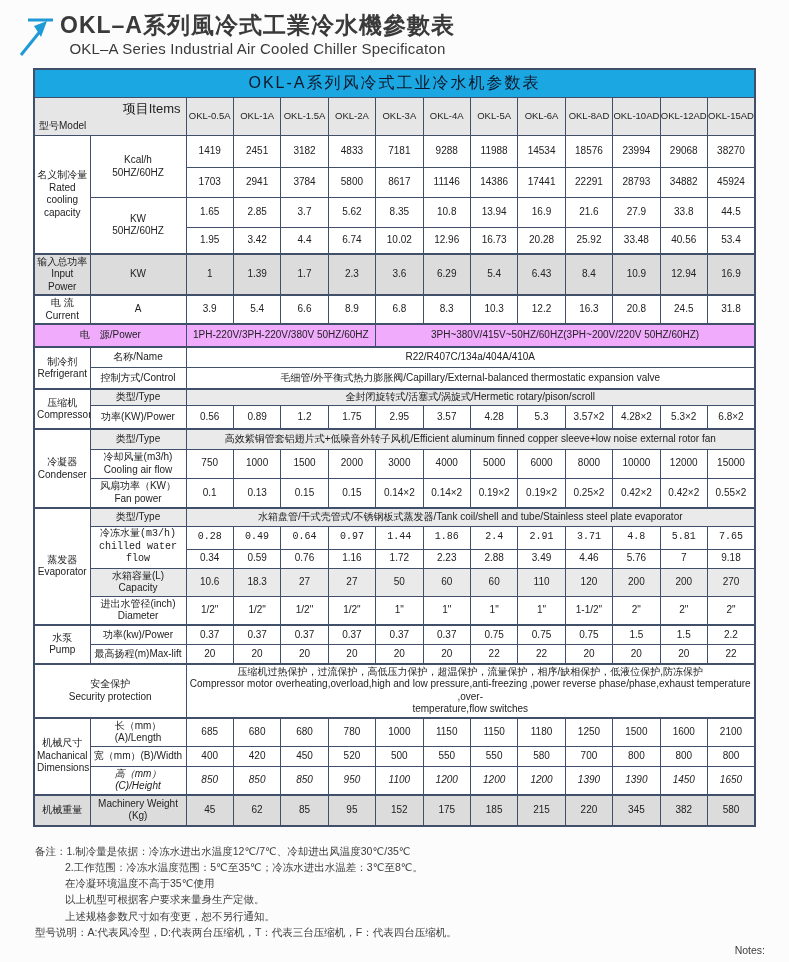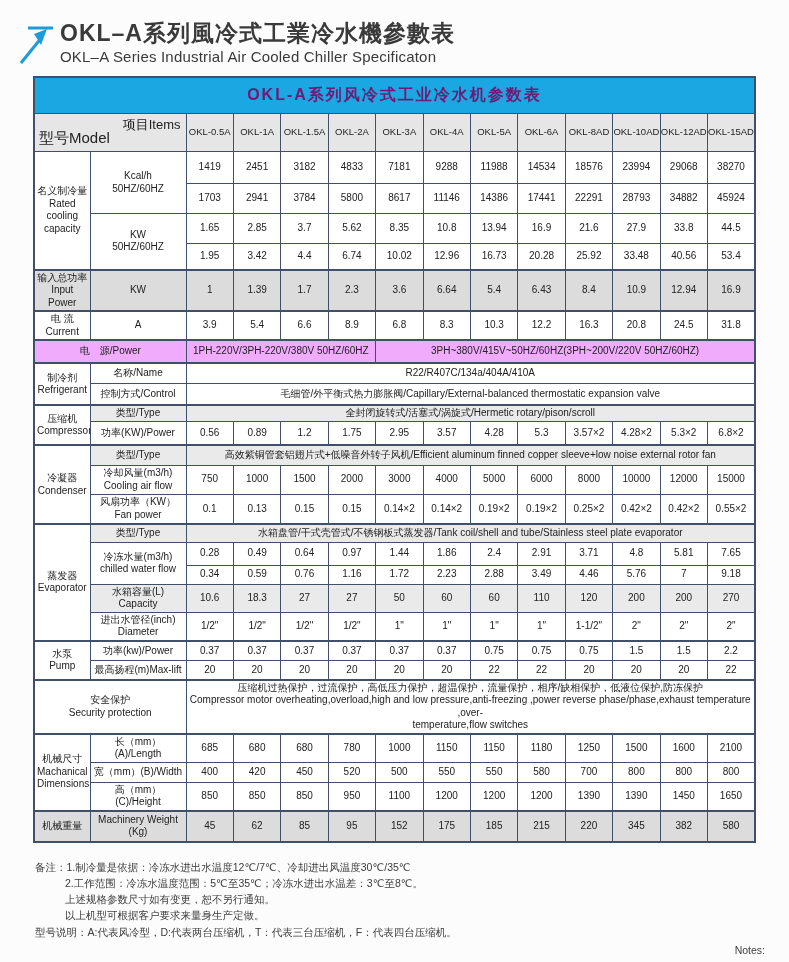--- a/index.html
+++ b/index.html
@@ -1,33 +1,33 @@
 <!DOCTYPE html>
 <html><head>
 <meta charset="utf-8">
 <style>
   * { box-sizing: border-box; margin: 0; padding: 0; }
   html,body { background:#ffffff; }
   body { width:789px; height:962px; font-family:"Liberation Sans","DejaVu Sans",sans-serif; color:#2e2e2e; }
   .page { width:789px; height:962px; background:#fcfcfc; overflow:hidden; position:relative; }
 
   
-  .doc-header { display:flex; align-items:flex-start; padding:20px 0 0 18px; }
+  .doc-header { display:flex; align-items:flex-start; padding:12px 0 0 18px;text-align:center; }
   .logo { width:36px; height:44px; flex:0 0 36px; margin-top:2px; }
   .titles { margin-left:6px; }
   .title-zh { font-size:23px; font-weight:600; color:#3a3a3a; letter-spacing:1px; line-height:1.15; }
   .title-en { font-size:15px; color:#3a3a3a; letter-spacing:0.2px; margin-top:2px; }
 
   
   table.spec { border-collapse:collapse; table-layout:fixed; width:723px; margin:10px 0 0 33px; border:2px solid #41506a; background:#fff; }
   table.spec td { border:1px solid #41506a; text-align:center; vertical-align:middle; font-size:10px; line-height:1.25; color:#222; padding:1px 2px; white-space:pre-line; overflow:hidden; }
-  tr.blue-title-row td { background:#1ba7e1; color:#701a75; font-size:16px; font-weight:bold; letter-spacing:2px; height:36px; }
+  tr.blue-title-row td { background:#1ba7e1; color:#0f172a; font-size:16px; font-weight:normal; letter-spacing:2px; height:28px; }
   tr.model-header-row td { background:#e6e6e6; font-size:9.5px; height:27px; padding:1px 0; }
   td.corner { position:relative; background-image:linear-gradient(to bottom right, transparent calc(50% - 0.7px), #41506a calc(50% - 0.7px), #41506a calc(50% + 0.7px), transparent calc(50% + 0.7px)); }
-  td.corner .c-left  { position:absolute; left:4px;  bottom:3px; font-size:15px; }
+  td.corner .c-left  { position:absolute; left:4px;  bottom:3px; font-size:10px; }
   td.corner .c-right { position:absolute; right:5px; top:3px;   font-size:13px; }
 
   td.group { font-size:10px; }
   td.item  { font-size:9.5px; }
   td.val   { font-size:10px; }
   td.left  { text-align:left; padding:3px 7px; font-size:10px; }
 
   tr.s1 > td { background:#dcdcdc; }                 
   tr.s2 > td:not(.group) { background:#eaeaea; }     
   tr.s3 > td { background:#f0abfc; }                 
@@ -160,21 +160,21 @@
         </tr>
         <tr class="s1 tb" style="height: 27px;">
           <td class="group">输入总功率
 Input Power</td>
           <td class="item">KW</td>
           <td class="val">1</td>
           <td class="val">1.39</td>
           <td class="val">1.7</td>
           <td class="val">2.3</td>
           <td class="val">3.6</td>
-          <td class="val">6.64</td>
+          <td class="val">6.29</td>
           <td class="val">5.4</td>
           <td class="val">6.43</td>
           <td class="val">8.4</td>
           <td class="val">10.9</td>
           <td class="val">12.94</td>
           <td class="val">16.9</td>
         </tr>
         <tr class="tb" style="height: 27px;">
           <td class="group">电 流
 Current</td>
@@ -265,21 +265,21 @@
           <td class="val">0.42×2</td>
           <td class="val">0.42×2</td>
           <td class="val">0.55×2</td>
         </tr>
         <tr class="s2 tb" style="height: 18px;">
           <td rowspan="5" class="group">蒸发器
 Evaporator</td>
           <td class="item">类型/Type</td>
           <td colspan="12">水箱盘管/干式壳管式/不锈钢板式蒸发器/Tank coil/shell and tube/Stainless steel plate evaporator</td>
         </tr>
-        <tr style="height: 23px;">
+        <tr style="height: 23px; font-family: Liberation Mono, monospace;">
           <td rowspan="2" class="item">冷冻水量(m3/h)
 chilled water flow</td>
           <td class="val">0.28</td>
           <td class="val">0.49</td>
           <td class="val">0.64</td>
           <td class="val">0.97</td>
           <td class="val">1.44</td>
           <td class="val">1.86</td>
           <td class="val">2.4</td>
           <td class="val">2.91</td>
@@ -399,21 +399,21 @@
           <td class="val">520</td>
           <td class="val">500</td>
           <td class="val">550</td>
           <td class="val">550</td>
           <td class="val">580</td>
           <td class="val">700</td>
           <td class="val">800</td>
           <td class="val">800</td>
           <td class="val">800</td>
         </tr>
-        <tr style="height: 20px;">
+        <tr style="height: 20px; font-style: italic;">
           <td class="item">高（mm）(C)/Height</td>
           <td class="val">850</td>
           <td class="val">850</td>
           <td class="val">850</td>
           <td class="val">950</td>
           <td class="val">1100</td>
           <td class="val">1200</td>
           <td class="val">1200</td>
           <td class="val">1200</td>
           <td class="val">1390</td>
@@ -437,20 +437,21 @@
           <td class="val">345</td>
           <td class="val">382</td>
           <td class="val">580</td>
         </tr>
       </tbody>
   </table>
 
   <div class="notes" id="notes">
       <div>备注：1.制冷量是依据：冷冻水进出水温度12℃/7℃、冷却进出风温度30℃/35℃</div>
       <div class="ind1">2.工作范围：冷冻水温度范围：5℃至35℃；冷冻水进出水温差：3℃至8℃。</div>
+      <div class="ind1">在冷凝环境温度不高于35℃使用</div>
+      <div class="ind1">以上机型可根据客户要求来量身生产定做。</div>
       <div class="ind1">上述规格参数尺寸如有变更，恕不另行通知。</div>
-      <div class="ind1">以上机型可根据客户要求来量身生产定做。</div>
       <div>型号说明：A:代表风冷型，D:代表两台压缩机，T：代表三台压缩机，F：代表四台压缩机。</div>
       <div class="gap-top">Notes:</div>
       <div>1. Rated cooling capacity is based on: chilled water inlet and outlet water temperature 12 ℃ / 7 ℃, the cooling air inlet and outlet temperature 30 ℃ / 35 ℃</div>
     </div>
 
 </div>
 
 </body></html>

